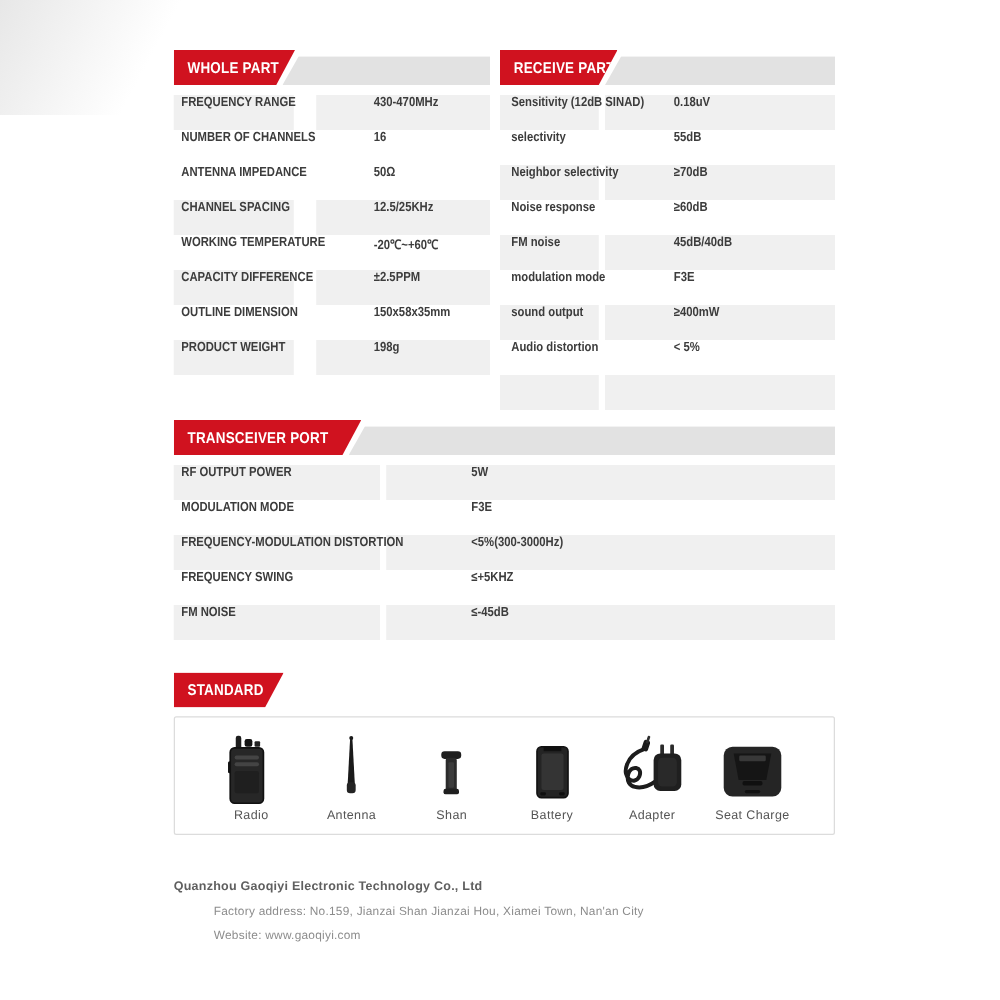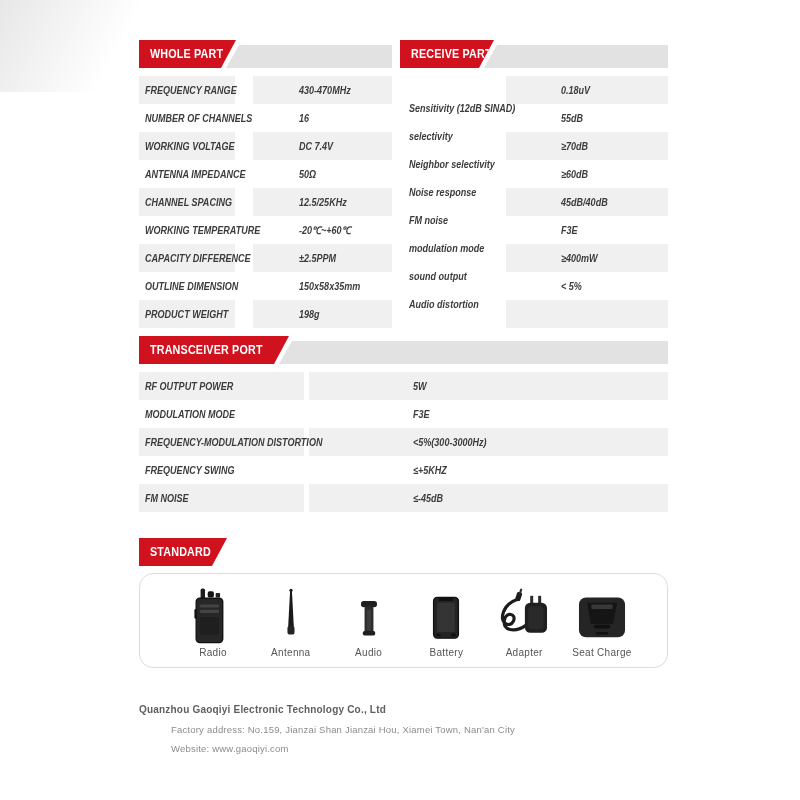--- a/index.html
+++ b/index.html
@@ -25,40 +25,40 @@
     clip-path:polygon(16px 0,100% 0,100% 100%,3px 100%);}
 
   .cd{display:inline-block;transform:scaleX(.86);transform-origin:0 50%;
     white-space:nowrap;}
 
   
   .tables-row{display:flex;gap:8px;}
   .tbl-left{width:253px;}
   .tbl-right{flex:1;}
   .row{display:flex;height:28px;}
-  .lc,.vc{display:flex;align-items:center;font-size:10.5px;font-weight:bold;
-    color:var(--txt);font-style:italic;}
+  .lc,.vc{display:flex;align-items:flex-start;font-size:10.5px;font-weight:bold;
+    color:var(--txt);}
   .row.odd .lc,.row.odd .vc{background:var(--row);}
   .tbl-left .lc{width:96px;padding-left:6px;}
   .tbl-left .gap{width:7px;}
   .tbl-left .vc{flex:1;padding-left:46px;margin-left:11px;}
-  .tbl-right .lc{width:101px;padding-left:9px;margin-top:32px;}
+  .tbl-right .lc{width:79px;padding-left:9px;}
   .tbl-right .gap{width:5px;}
   .tbl-right .vc{flex:1;padding-left:55px;}
   .tbl-trx{margin-top:8px;}
   .tbl-trx .lc{width:165px;padding-left:6px;}
   .tbl-trx .gap{width:5px;}
-  .tbl-trx .vc{flex:1;padding-left:104px;}
+  .tbl-trx .vc{flex:1;padding-left:68px;}
 
   
   .standard{margin-top:26px;}
   .standard .banner{margin-bottom:7px;}
-  .std-box{height:95px;border:1px solid var(--border);border-radius:14px;
+  .std-box{height:95px;border:1px solid var(--border);border-radius:2px;
     display:flex;justify-content:space-between;align-items:center;
-    padding:4px 34px 0 42px;}
+    padding:4px 34px 0 30px;}
   .std-item{display:flex;flex-direction:column;align-items:center;}
   .std-item svg{display:block;}
   .std-label{font-size:10px;color:var(--label2);letter-spacing:.3px;
     margin-top:2px;}
 
   
   .footer{margin-top:36px;}
   .f-company{font-size:10px;font-weight:bold;color:var(--foot1);
     letter-spacing:.2px;}
   .f-line{font-size:9.5px;color:var(--foot2);margin-top:8.5px;
@@ -91,29 +91,20 @@
         </div>
       <div class="row">
           <div class="lc">
             <span class="cd">NUMBER OF CHANNELS</span>
           </div>
           <div class="gap"></div>
           <div class="vc">
             <span class="cd">16</span>
           </div>
         </div>
-      <div class="row odd">
-          <div class="lc">
-            <span class="cd">WORKING VOLTAGE</span>
-          </div>
-          <div class="gap"></div>
-          <div class="vc">
-            <span class="cd">DC 7.4V</span>
-          </div>
-        </div>
       <div class="row">
           <div class="lc">
             <span class="cd">ANTENNA IMPEDANCE</span>
           </div>
           <div class="gap"></div>
           <div class="vc">
             <span class="cd">50Ω</span>
           </div>
         </div>
       <div class="row odd">
@@ -339,21 +330,21 @@
         <span class="std-label">Antenna</span>
       </div>
 
       <div class="std-item">
         <svg viewBox="0 0 70 64" width="62" height="58">
           <rect x="26" y="15" width="18" height="7" rx="3" fill="#1f1f1f"></rect>
           <rect x="30" y="21" width="10" height="31" rx="2" fill="#2b2b2b"></rect>
           <rect x="32.5" y="25" width="5" height="23" rx="1" fill="#3c3c3c"></rect>
           <rect x="28" y="49" width="14" height="5" rx="2" fill="#1f1f1f"></rect>
         </svg>
-        <span class="std-label">Audio</span>
+        <span class="std-label">Shan</span>
       </div>
 
       <div class="std-item">
         <svg viewBox="0 0 70 64" width="62" height="58">
           <rect x="21" y="11" width="28" height="46" rx="4" fill="#242424" stroke="#121212" stroke-width="1.5"></rect>
           <rect x="27" y="11" width="16" height="4" fill="#101010"></rect>
           <rect x="25" y="17" width="20" height="33" rx="2" fill="#343434"></rect>
           <rect x="24" y="52" width="5" height="3" rx="1" fill="#0f0f0f"></rect>
           <rect x="41" y="52" width="5" height="3" rx="1" fill="#0f0f0f"></rect>
         </svg>

